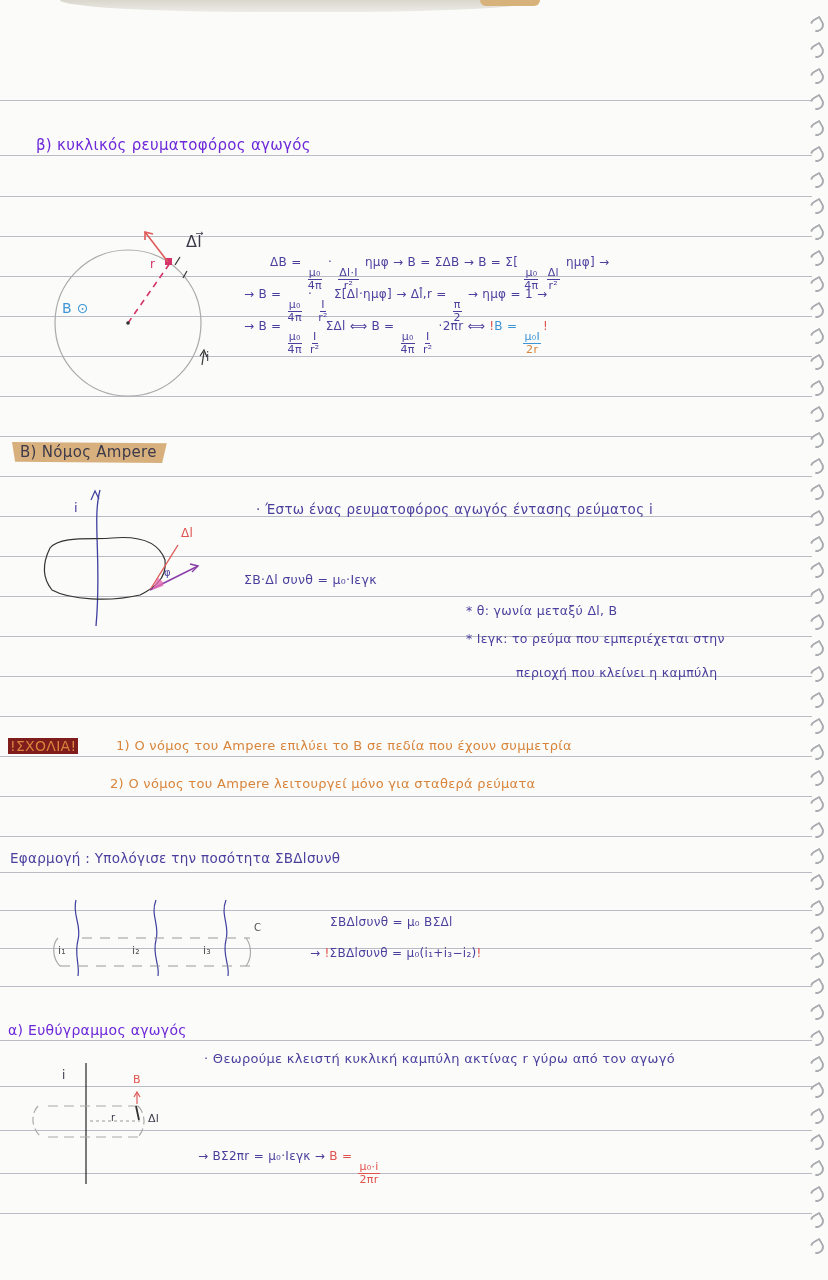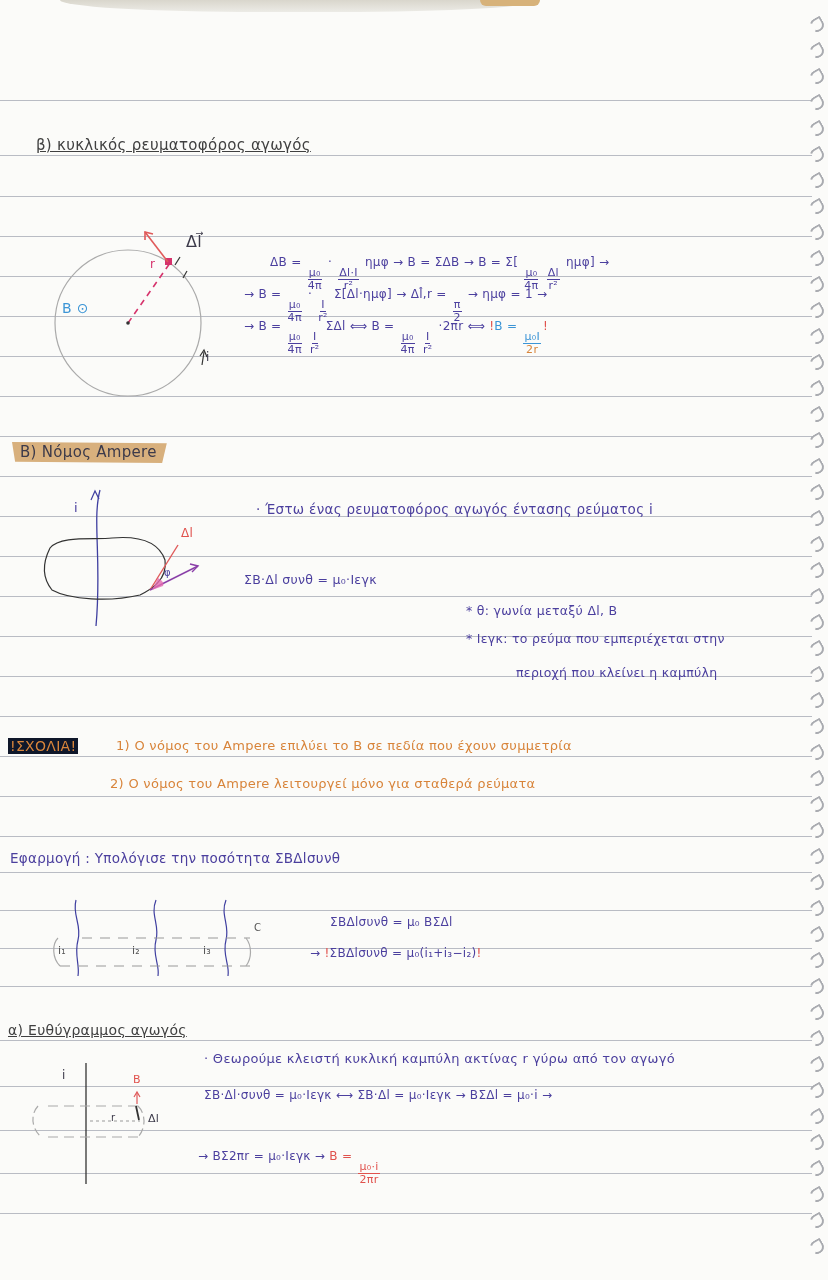--- a/index.html
+++ b/index.html
@@ -12,32 +12,32 @@
   .topfold {
     position:absolute; left:60px; top:0; width:480px; height:12px;
     background:linear-gradient(#d9d6cc,#ecebe6); border-radius:0 0 200px 200px/0 0 12px 12px;
   }
   .topfold .tab { position:absolute; right:0; top:0; width:60px; height:6px; background:#d7b27a; border-radius:0 0 10px 10px;}
   .rule { position:absolute; left:0; width:812px; height:1px; background:#b9bcc4; }
   .spiral { position:absolute; right:0; top:0; width:20px; height:1280px; }
   .ring { position:absolute; right:4px; width:10px; height:10px; border-radius:50% 10% 50% 50%;
           border:2px solid #a9abb0; border-left-color:transparent; transform:rotate(-30deg); }
   .hw { position:absolute; white-space:nowrap; font-size:14px; letter-spacing:0.3px; }
-  .purple { color:#404040;text-decoration:underline; }
+  .purple { color:#6d28d9; }
   .violet { color:#4b3f9e; }
   .blue { color:#3c95d6; }
   .orange { color:#d8843a; }
   .red { color:#e0524d; }
   .pink { color:#d6336c; }
   .dark { color:#3c3a4a; }
   .gray { color:#555; }
   .frac { display:inline-flex; flex-direction:column; align-items:center; vertical-align:middle; line-height:1.05; font-size:11px; margin:0 2px; }
   .frac .num { border-bottom:1px solid currentColor; padding:0 1px;margin-top:33px; }
   .tape { background:#d8b07d; padding:1px 10px 2px 8px; clip-path:polygon(0 0,100% 6%,97% 100%,2% 94%); }
-  .hl { background:#0f172a; padding:0 2px; }
+  .hl { background:#7f1d1d; padding:0 2px; }
   .svgabs { position:absolute; left:0; top:0; overflow:visible; }
 </style>
 </head>
 <body>
 
 <div class="page">
 
   <div class="topfold">
       <div class="tab"></div>
     </div>
@@ -273,21 +273,20 @@
     <line x1="139" y1="1120" x2="136" y2="1106" stroke="#333" stroke-width="1.8"></line>
     <line x1="137" y1="1104" x2="137" y2="1093" stroke="#e05a5a" stroke-width="1.2"></line>
     <polyline points="134,1097 137,1092 140,1097" fill="none" stroke="#e05a5a" stroke-width="1.2"></polyline>
   </svg>
   <div class="hw dark" style="left:62px;top:1068px;font-size:12px">i</div>
   <div class="hw red" style="left:133px;top:1073px;font-size:11px">B</div>
   <div class="hw dark" style="left:111px;top:1112px;font-size:10px">r</div>
   <div class="hw dark" style="left:148px;top:1112px;font-size:11px">Δl</div>
 
   <div class="hw violet" style="left:204px;top:1051px;font-size:13px">· Θεωρούμε κλειστή κυκλική καμπύλη ακτίνας r γύρω από τον αγωγό</div>
-  <div class="hw violet" style="left:204px;top:1088px;font-size:12px">ΣB·Δl·συνθ = μ₀·Iεγκ ⟷ ΣB·Δl = μ₀·Iεγκ → BΣΔl = μ₀·i →</div>
   <div class="hw violet" style="left:198px;top:1128px;font-size:12px">
     <span>→ BΣ2πr = μ₀·Iεγκ →</span>
     <span class="red"><span>B =</span>
       <span class="frac">
           <span class="num">μ₀·i</span>
           <span>2πr</span>
         </span></span>
   </div>
 
 </div>

